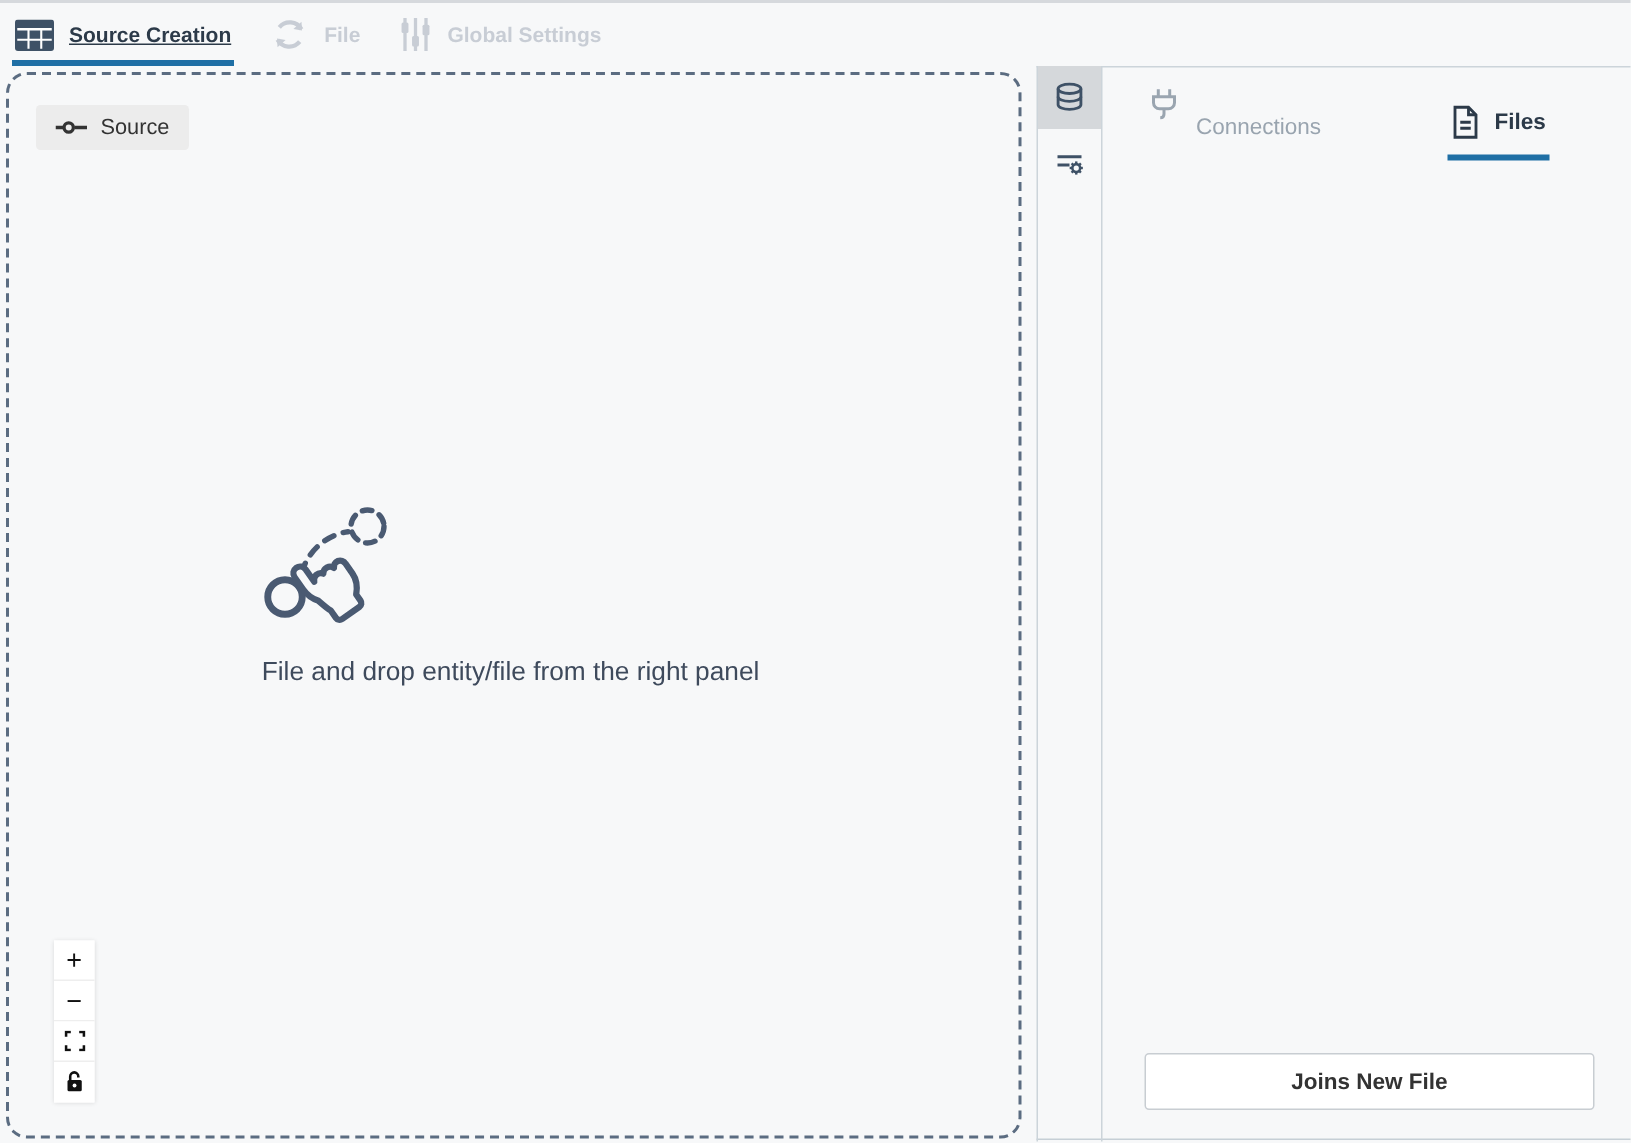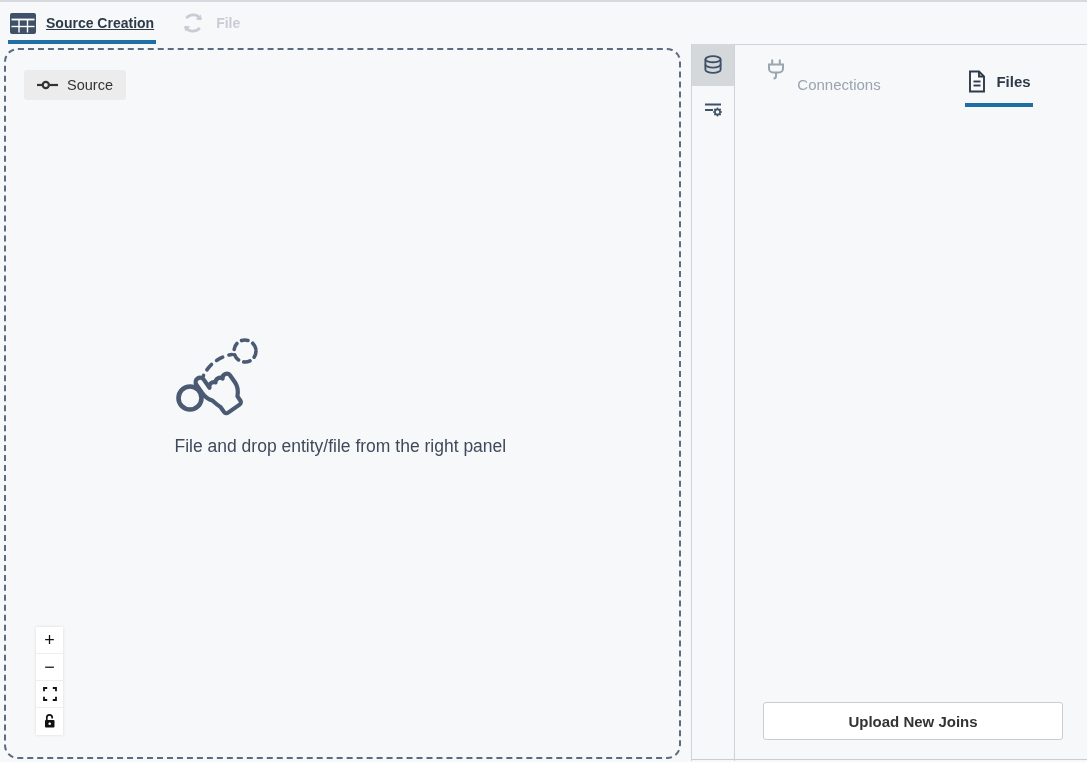--- a/index.html
+++ b/index.html
@@ -112,20 +112,33 @@
       <svg width="26" height="26" viewBox="0 0 26 26" fill="none">
         <path d="M6.2 8.2 A9 9 0 0 1 21 9.5" stroke="#c8cdd5" stroke-width="2.8"></path>
         <path d="M21 4.5 L21.3 10.3 L15.6 9.4 Z" fill="#c8cdd5"></path>
         <path d="M19.8 17.8 A9 9 0 0 1 5 16.5" stroke="#c8cdd5" stroke-width="2.8"></path>
         <path d="M5 21.5 L4.7 15.7 L10.4 16.6 Z" fill="#c8cdd5"></path>
       </svg>
     </span>
     <span class="tlabel">File</span>
   </div>
 
+  <div class="tab tab-global disabled">
+    <span class="icon">
+      <svg width="22" height="24" viewBox="0 0 22 24" fill="none">
+        <line x1="4" y1="1" x2="4" y2="23" stroke="#c8cdd5" stroke-width="2.2"></line>
+        <line x1="11" y1="1" x2="11" y2="23" stroke="#c8cdd5" stroke-width="2.2"></line>
+        <line x1="18" y1="1" x2="18" y2="23" stroke="#c8cdd5" stroke-width="2.2"></line>
+        <rect x="1.7" y="4" width="4.6" height="7" rx="1" fill="#c8cdd5"></rect>
+        <rect x="8.7" y="13" width="4.6" height="7" rx="1" fill="#c8cdd5"></rect>
+        <rect x="15.7" y="5.5" width="4.6" height="7" rx="1" fill="#c8cdd5"></rect>
+      </svg>
+    </span>
+    <span class="tlabel">Global Settings</span>
+  </div>
 </header>
 
 <div class="canvas">
 
   <button class="joins-btn">
     <span class="icon">
       <svg width="21" height="12" viewBox="0 0 21 12" fill="none">
         <line x1="0" y1="6" x2="5" y2="6" stroke="#333" stroke-width="2.2"></line>
         <circle cx="8.8" cy="6" r="3.1" stroke="#333" stroke-width="2.2"></circle>
         <line x1="12.6" y1="6" x2="21" y2="6" stroke="#333" stroke-width="2.2"></line>
@@ -240,15 +253,15 @@
               <line x1="6.5" y1="15.5" x2="13.5" y2="15.5"></line>
             </svg>
           </span>
           <span class="plabel">Files</span>
         </div>
       </div>
     </div>
 
     <div></div>
 
-    <button class="upload-btn">Upload New Joins</button>
+    <button class="upload-btn">Joins New File</button>
   </div>
 </div>
 
 </body></html>

